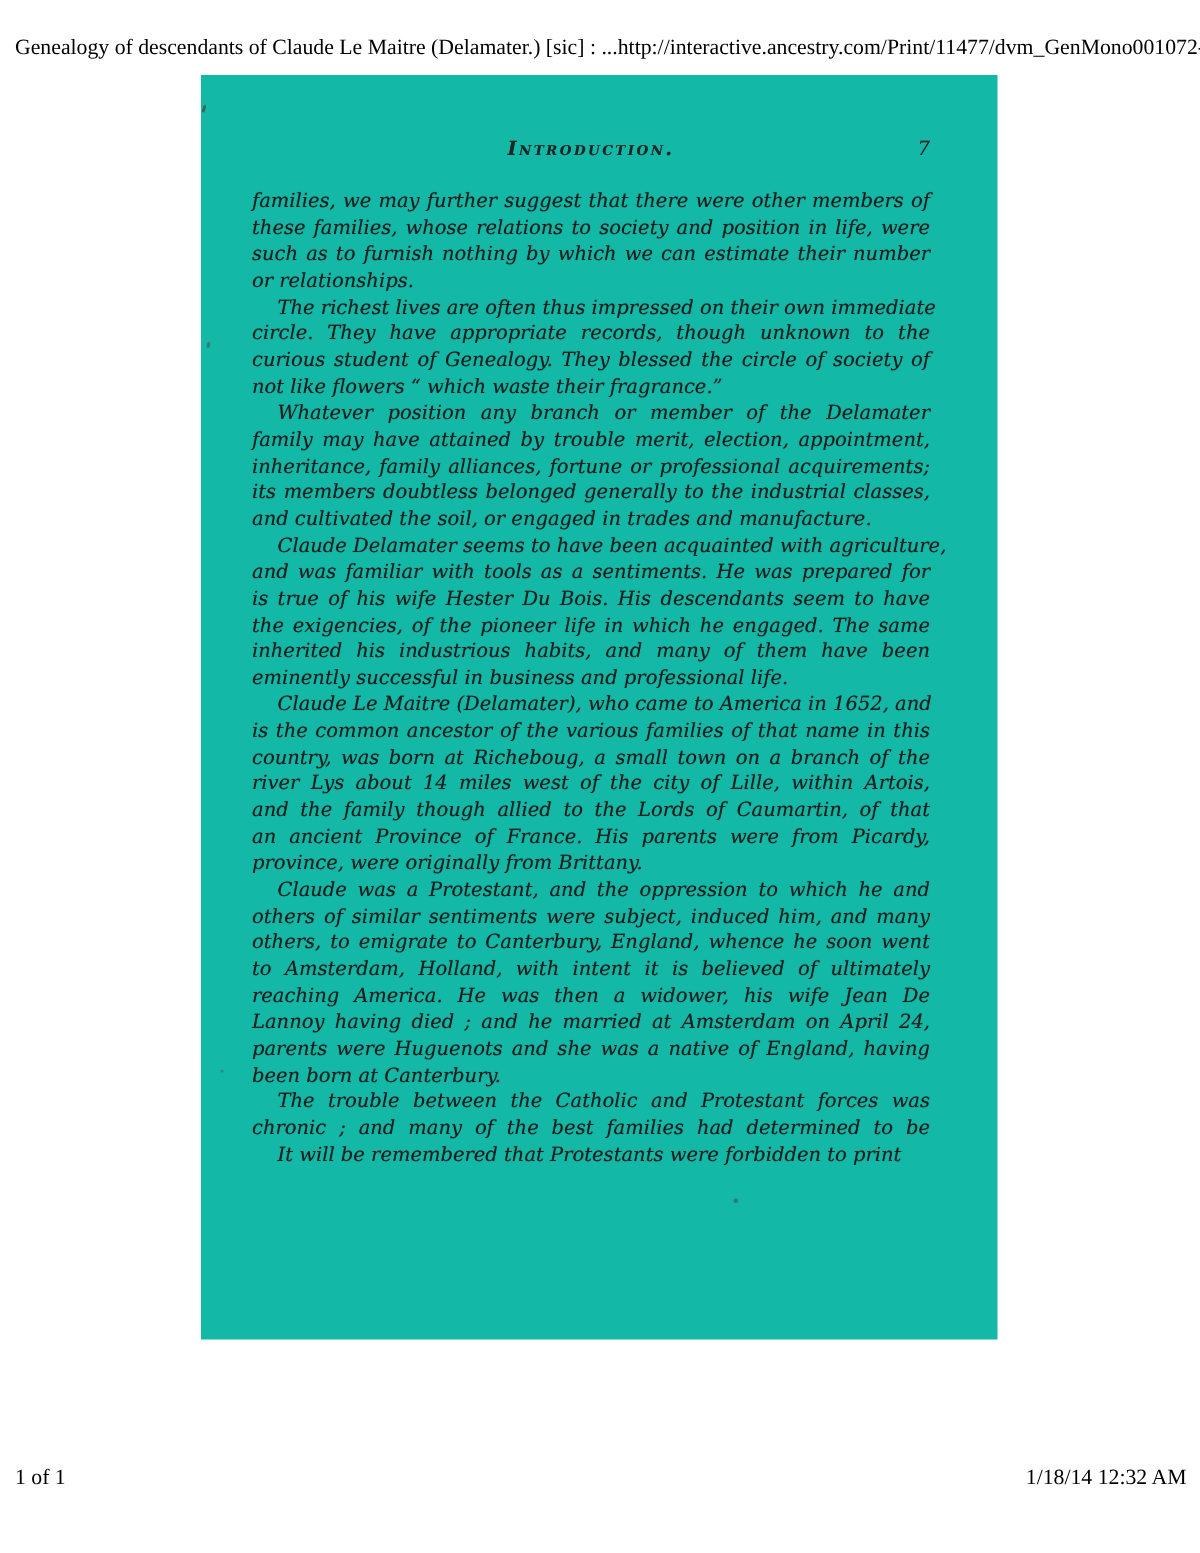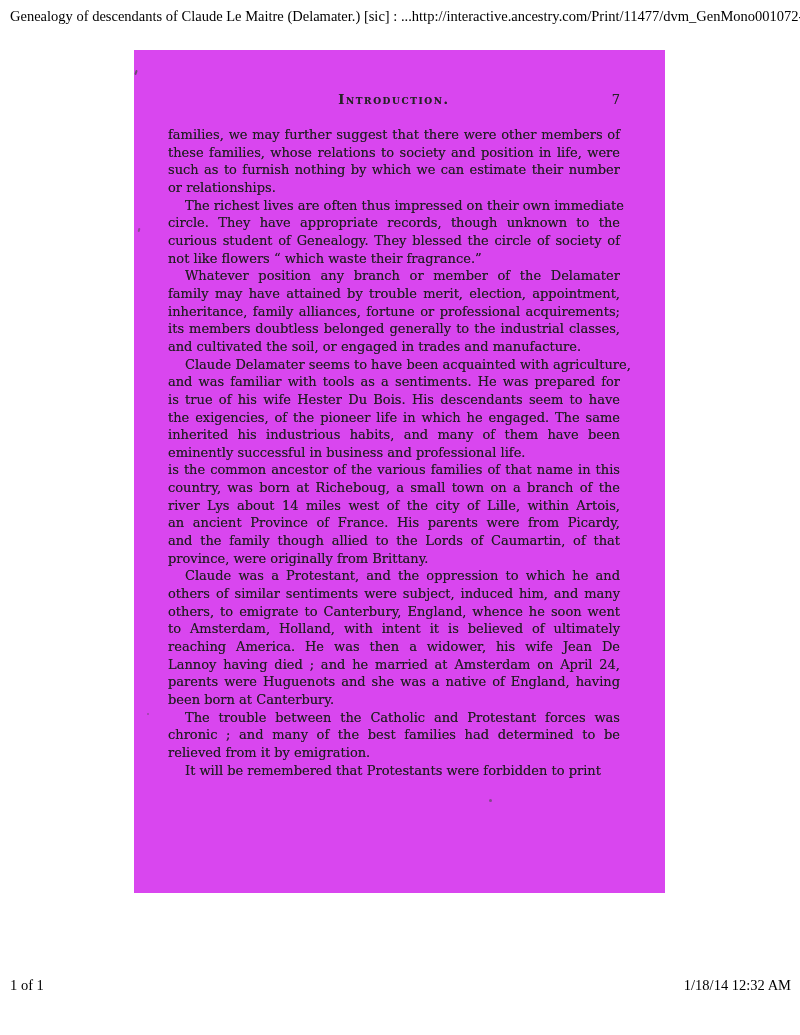--- a/index.html
+++ b/index.html
@@ -15,31 +15,32 @@
   .print-bar {
     position: absolute;
     left: 10px;
     right: 9px;
     display: flex;
     justify-content: space-between;
     font-size: 14.5px;
     color: #000;
     white-space: nowrap;
   }
-  .print-bar.top { top: 8px; }
+  .print-bar.top { top: 24px; }
   .print-bar.bottom { top: 977px; }
 
   
   .page-scan {
     position: absolute;
     left: 134px;
     top: 50px;
     width: 531px;
     height: 843px;
-    background: #d946ef;
+    background: #14b8a6;
+    font-style: italic;
   }
 
   .scan-head-row {
     position: absolute;
     top: 42px;
     left: 34px;
     width: 452px;
     height: 18px;
   }
   .scan-heading {
@@ -125,37 +126,37 @@
       <div class="line">family may have attained by trouble merit, election, appointment,</div>
       <div class="line">inheritance, family alliances, fortune or professional acquirements;</div>
       <div class="line">its members doubtless belonged generally to the industrial classes,</div>
       <div class="line last">and cultivated the soil, or engaged in trades and manufacture.</div>
       <div class="line indent">Claude Delamater seems to have been acquainted with agriculture,</div>
       <div class="line">and was familiar with tools as a sentiments. He was prepared for</div>
       <div class="line">is true of his wife Hester Du Bois. His descendants seem to have</div>
       <div class="line">the exigencies, of the pioneer life in which he engaged. The same</div>
       <div class="line">inherited his industrious habits, and many of them have been</div>
       <div class="line last">eminently successful in business and professional life.</div>
+      <div class="line indent">Claude Le Maitre (Delamater), who came to America in 1652, and</div>
       <div class="line">is the common ancestor of the various families of that name in this</div>
       <div class="line">country, was born at Richeboug, a small town on a branch of the</div>
       <div class="line">river Lys about 14 miles west of the city of Lille, within Artois,</div>
+      <div class="line">and the family though allied to the Lords of Caumartin, of that</div>
       <div class="line">an ancient Province of France. His parents were from Picardy,</div>
-      <div class="line">and the family though allied to the Lords of Caumartin, of that</div>
       <div class="line last">province, were originally from Brittany.</div>
       <div class="line indent">Claude was a Protestant, and the oppression to which he and</div>
       <div class="line">others of similar sentiments were subject, induced him, and many</div>
       <div class="line">others, to emigrate to Canterbury, England, whence he soon went</div>
       <div class="line">to Amsterdam, Holland, with intent it is believed of ultimately</div>
       <div class="line">reaching America. He was then a widower, his wife Jean De</div>
       <div class="line">Lannoy having died ; and he married at Amsterdam on April 24,</div>
       <div class="line">parents were Huguenots and she was a native of England, having</div>
       <div class="line last">been born at Canterbury.</div>
       <div class="line indent">The trouble between the Catholic and Protestant forces was</div>
       <div class="line">chronic ; and many of the best families had determined to be</div>
-      <div class="line last">relieved from it by emigration.</div>
       <div class="line last indent">It will be remembered that Protestants were forbidden to print</div>
     </div>
 
   <div class="artifact art-1"></div>
   <div class="artifact art-2"></div>
   <div class="artifact art-3"></div>
   <div class="artifact art-4"></div>
 </div>
 
 <div class="print-bar bottom">

